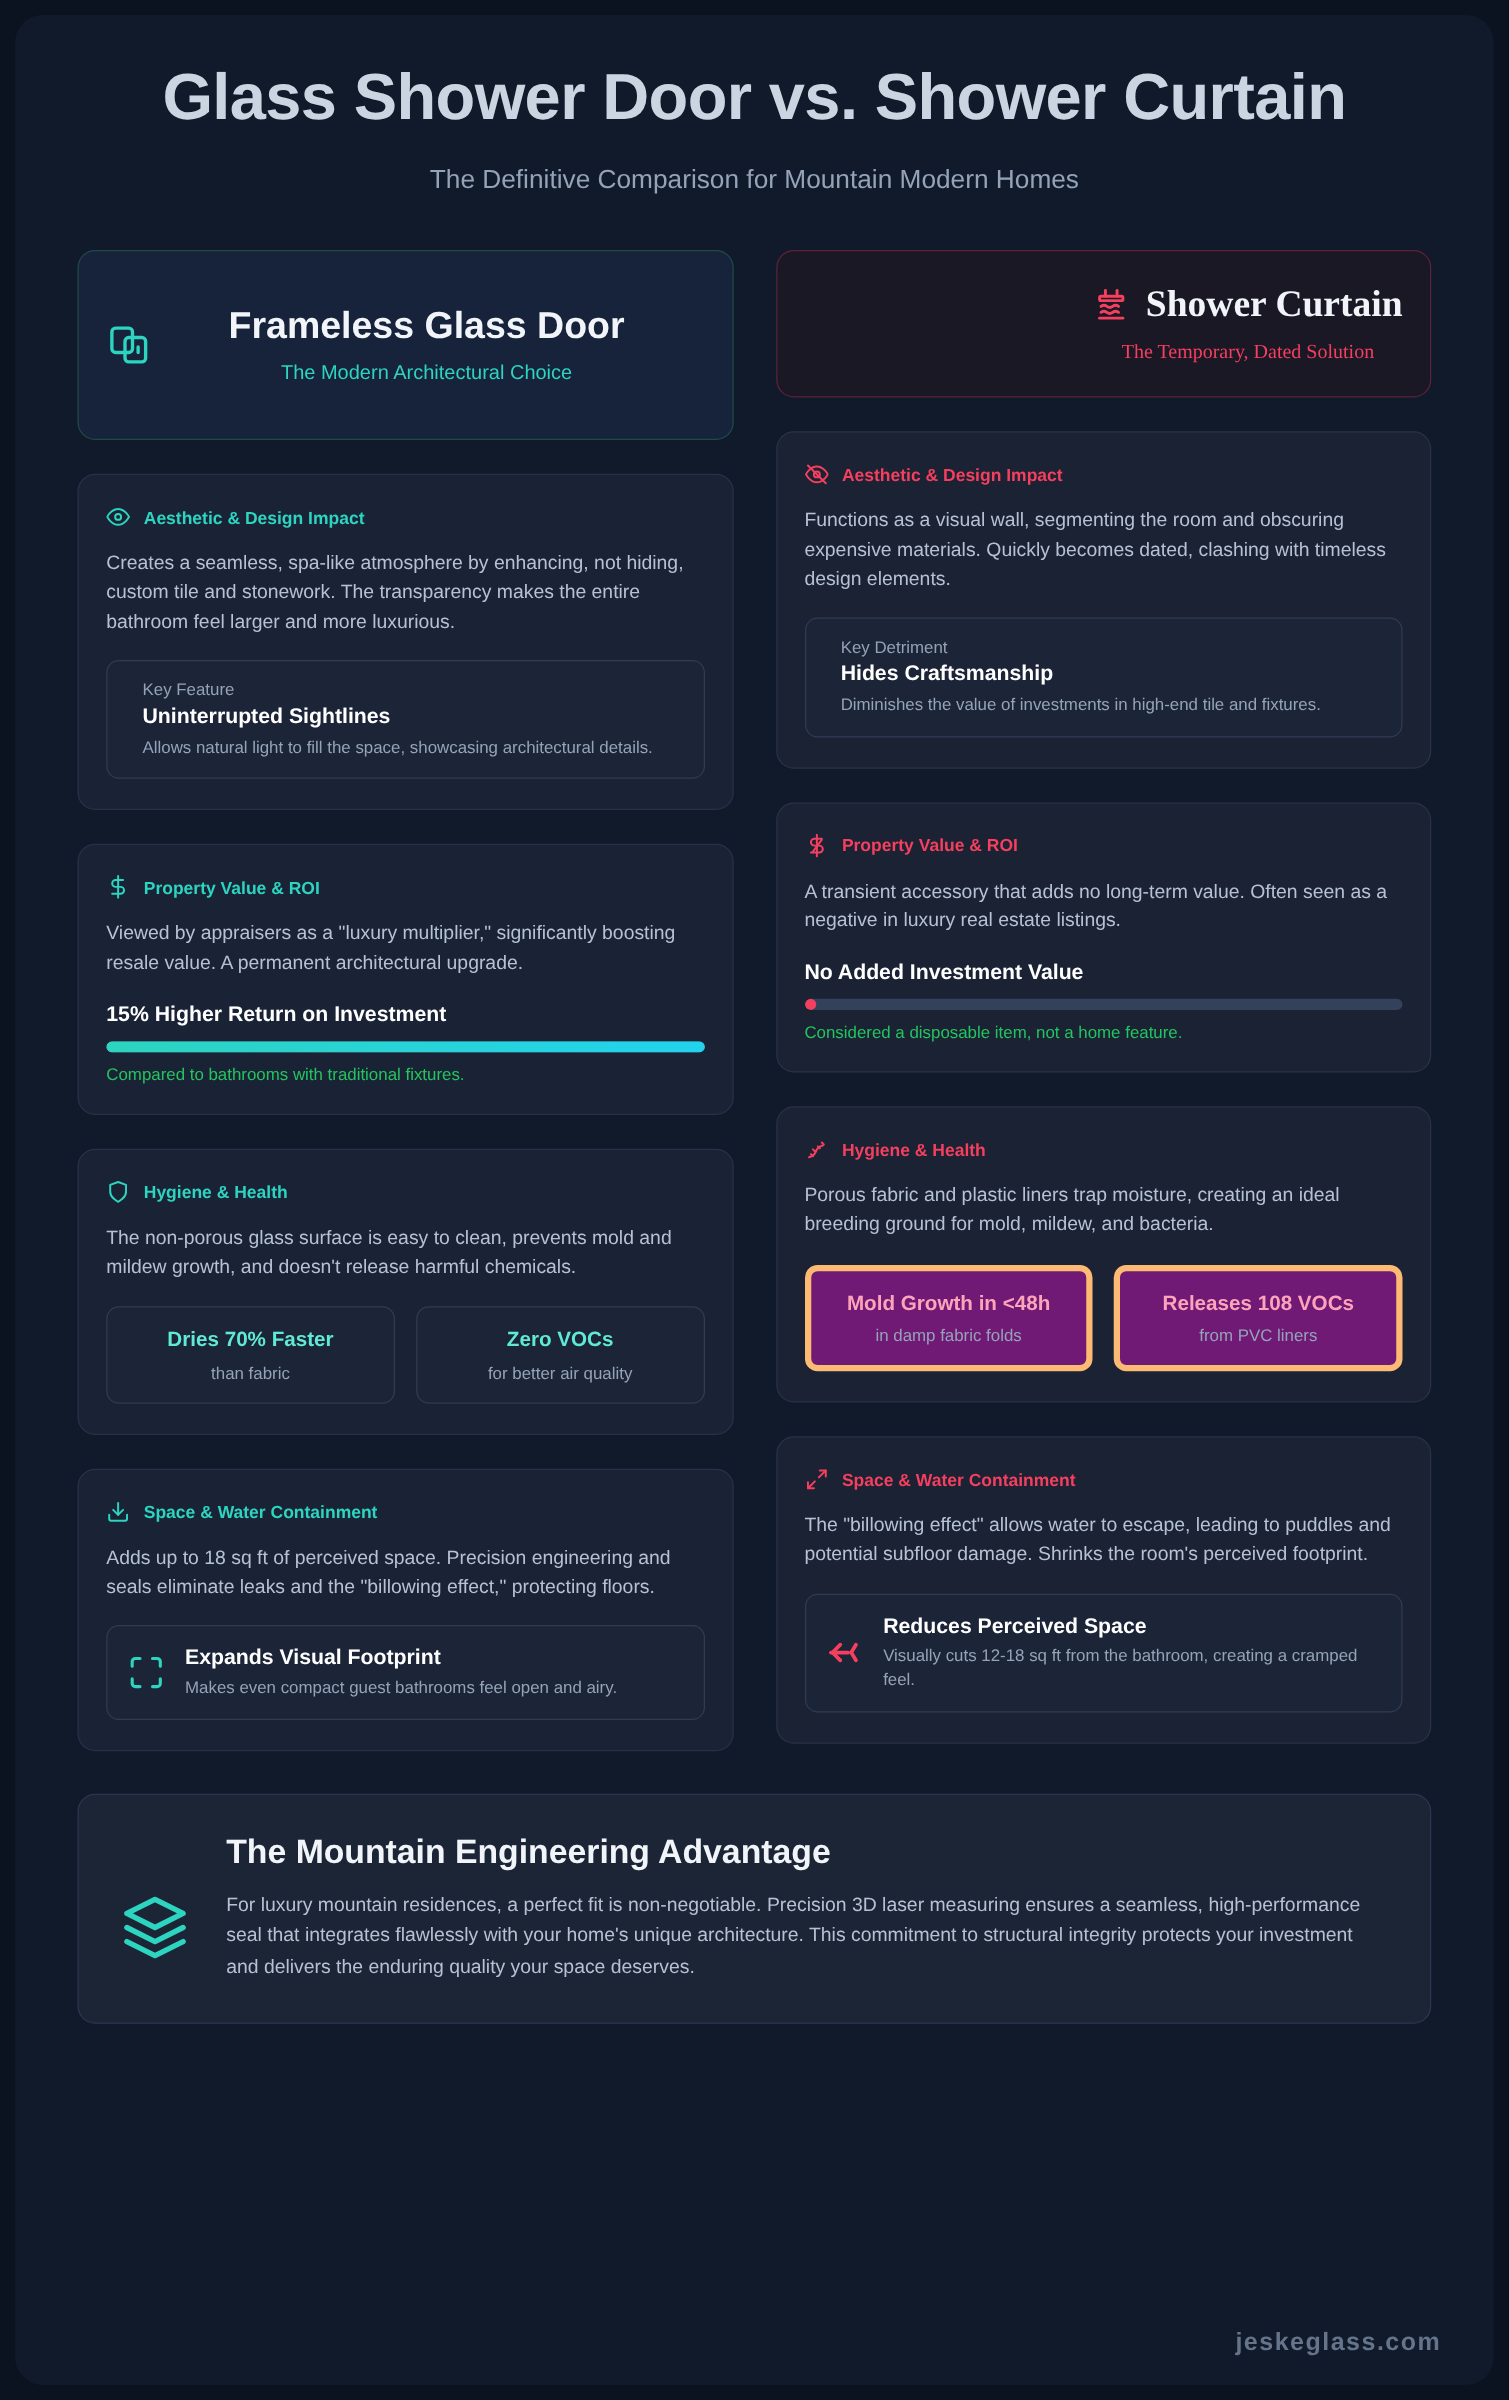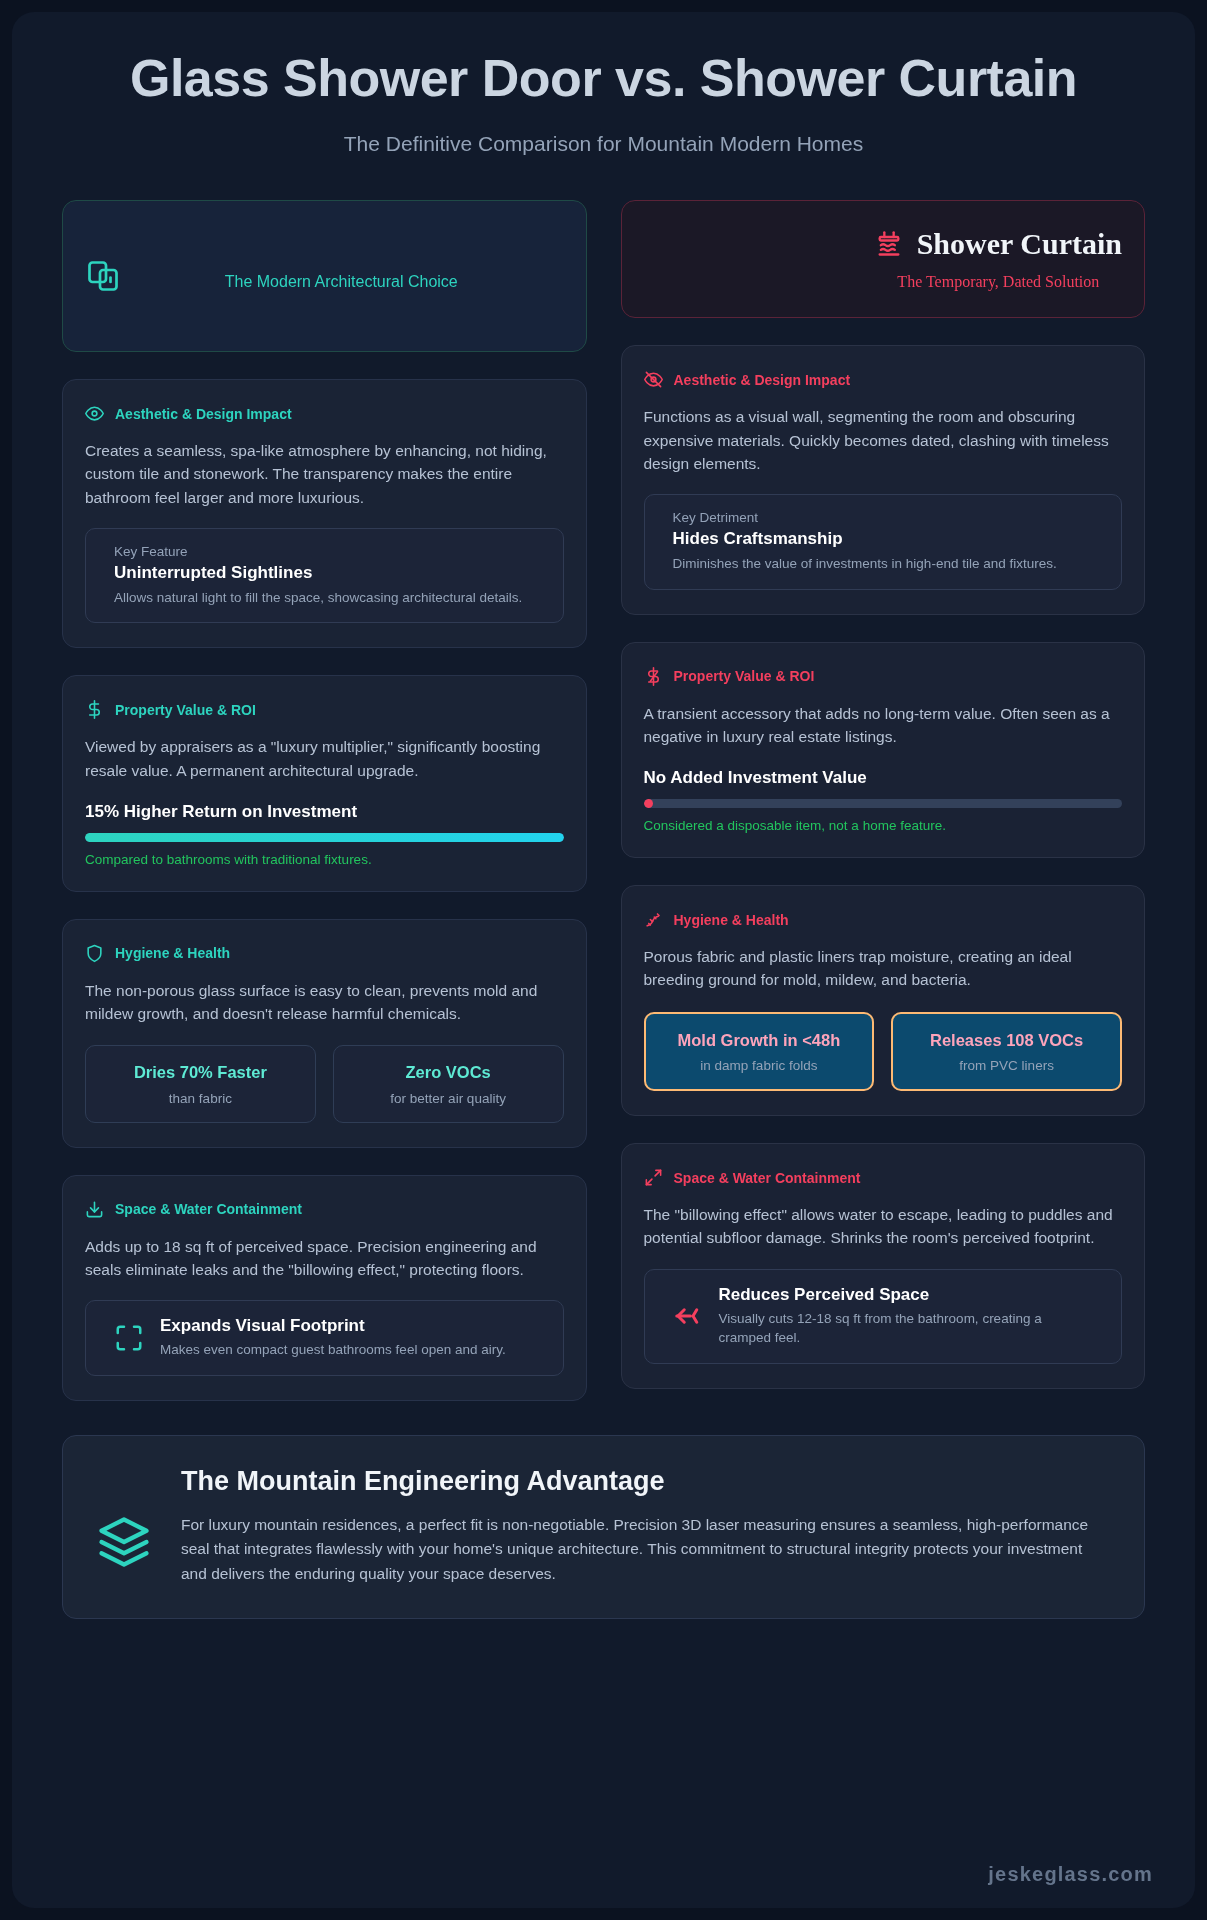--- a/index.html
+++ b/index.html
@@ -99,30 +99,30 @@
   .fill.teal { background:linear-gradient(90deg,#2dd4bf 0%, #22d3ee 100%); }
   .fill.rose { background:#f43f5e; }
   .track-note { margin-top:10px; font-size:13.5px; color:#22c55e; }
 
   
   .stats { display:flex; gap:17px; margin-top:20px; }
   .stat {
     flex:1; border-radius:10px; padding:16px 12px; text-align:center;
   }
   .stat.teal { background:#1c2438; border:1px solid #2f3d56; }
-  .stat.rose { background:#0c4a6e; border:2px solid #fdba74; }
+  .stat.rose { background:#701a75; border:5px solid #fdba74; }
   .stat .v { font-size:16.5px; font-weight:bold; line-height:1.3; }
   .stat.teal .v { color:#5eead4; }
   .stat.rose .v { color:#fda4bb; }
   .stat .k { margin-top:7px; font-size:13.5px; color:#94a3b8; }
 
   
   .iconbox {
     margin-top:19px; background:#1c2438; border:1px solid #303b54;
-    border-radius:10px; padding:15px 28px;
+    border-radius:10px; padding:15px 16px;
     display:flex; align-items:center; gap:16px;
   }
   .iconbox .ib-txt { flex:1; }
   .ib-title { font-size:17px; font-weight:bold; color:#ffffff; margin-bottom:4px; }
   .ib-desc { font-size:13.5px; line-height:1.45; color:#94a3b8; }
 
   
   .banner {
     margin-top:34px; background:#1b2536; border:1px solid #2b3750;
     border-radius:14px; padding:30px 34px 32px 34px;
@@ -158,20 +158,21 @@
 
       <div class="headcard good">
         <span class="hc-icon">
           <svg width="36" height="36" viewBox="0 0 24 24" fill="none" stroke="#2dd4bf" stroke-width="1.8" stroke-linecap="round" stroke-linejoin="round">
             <rect x="3" y="3" width="11" height="13" rx="2"></rect>
             <rect x="10" y="8" width="11" height="13" rx="2"></rect>
             <line x1="17" y1="13" x2="17" y2="16"></line>
           </svg>
         </span>
         <div class="hc-body good-body">
+          <div class="hc-title">Frameless Glass Door</div>
           <div class="hc-sub teal">The Modern Architectural Choice</div>
         </div>
       </div>
 
       <div class="card">
         <div class="card-head">
           <span>
             <svg width="19" height="19" viewBox="0 0 24 24" fill="none" stroke="#2dd4bf" stroke-width="2" stroke-linecap="round" stroke-linejoin="round">
               <path d="M1 12s4-8 11-8 11 8 11 8-4 8-11 8-11-8-11-8z"></path>
                   <circle cx="12" cy="12" r="3"></circle>

